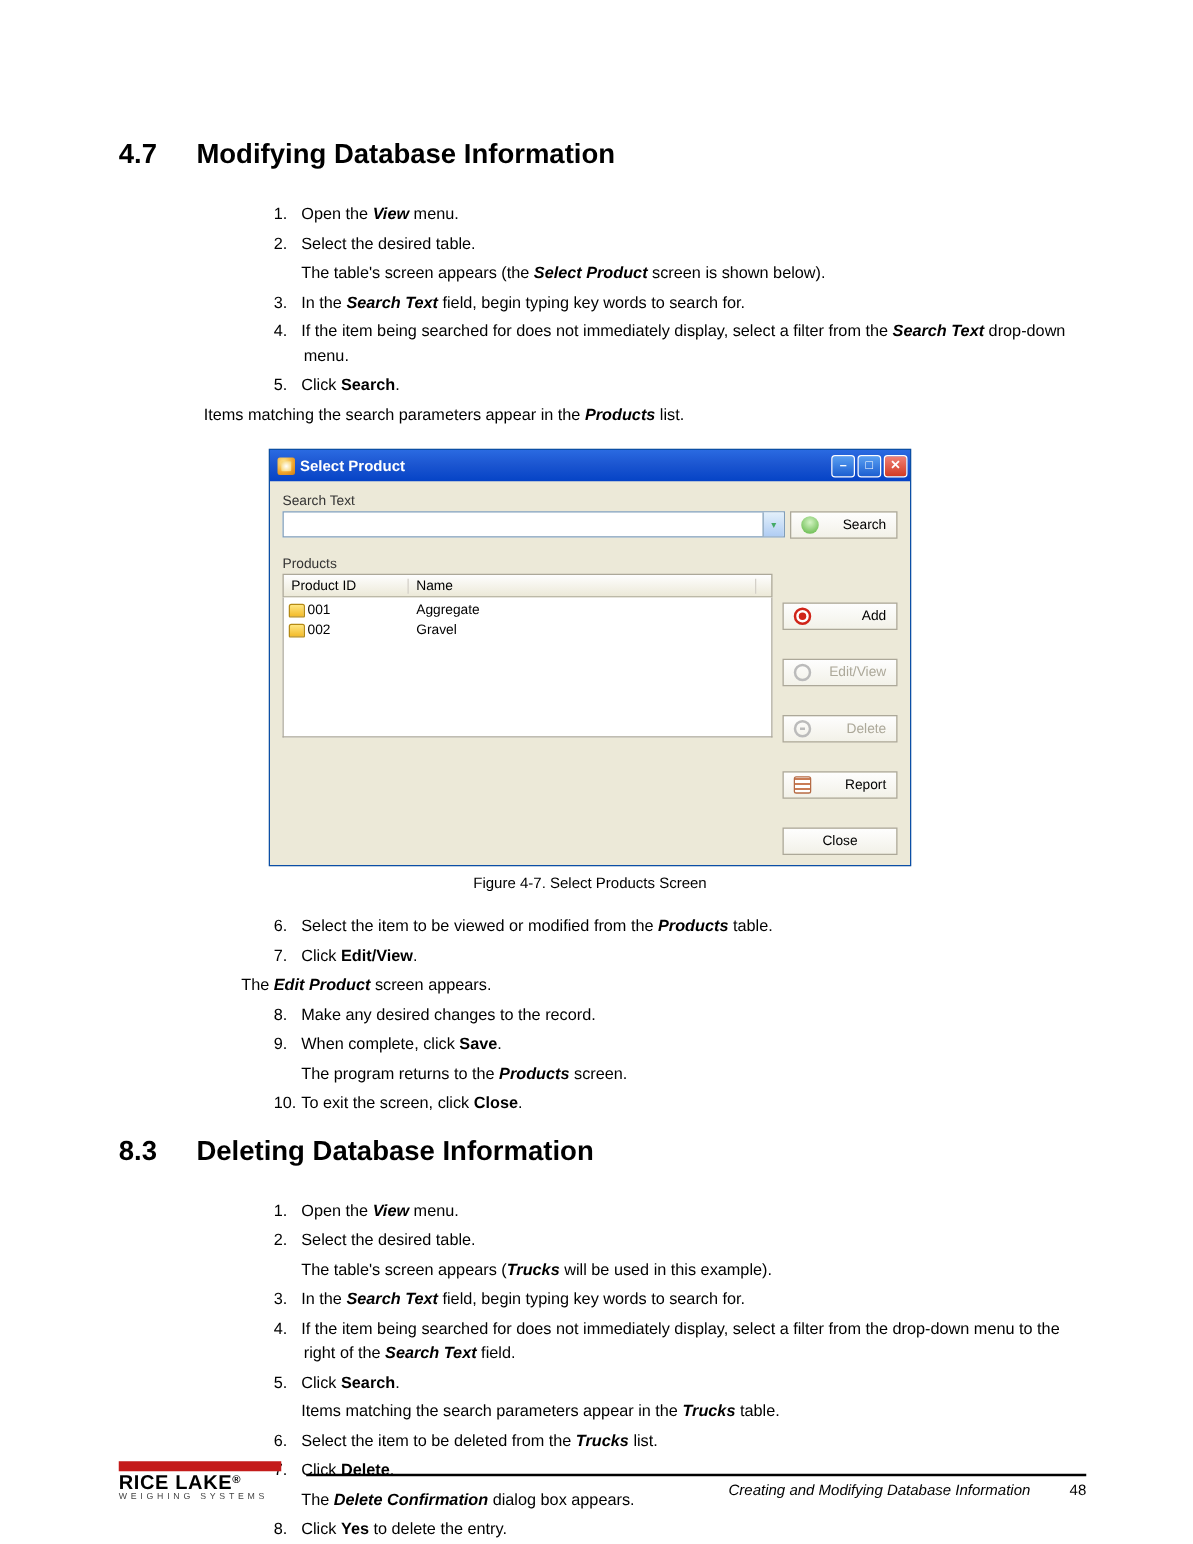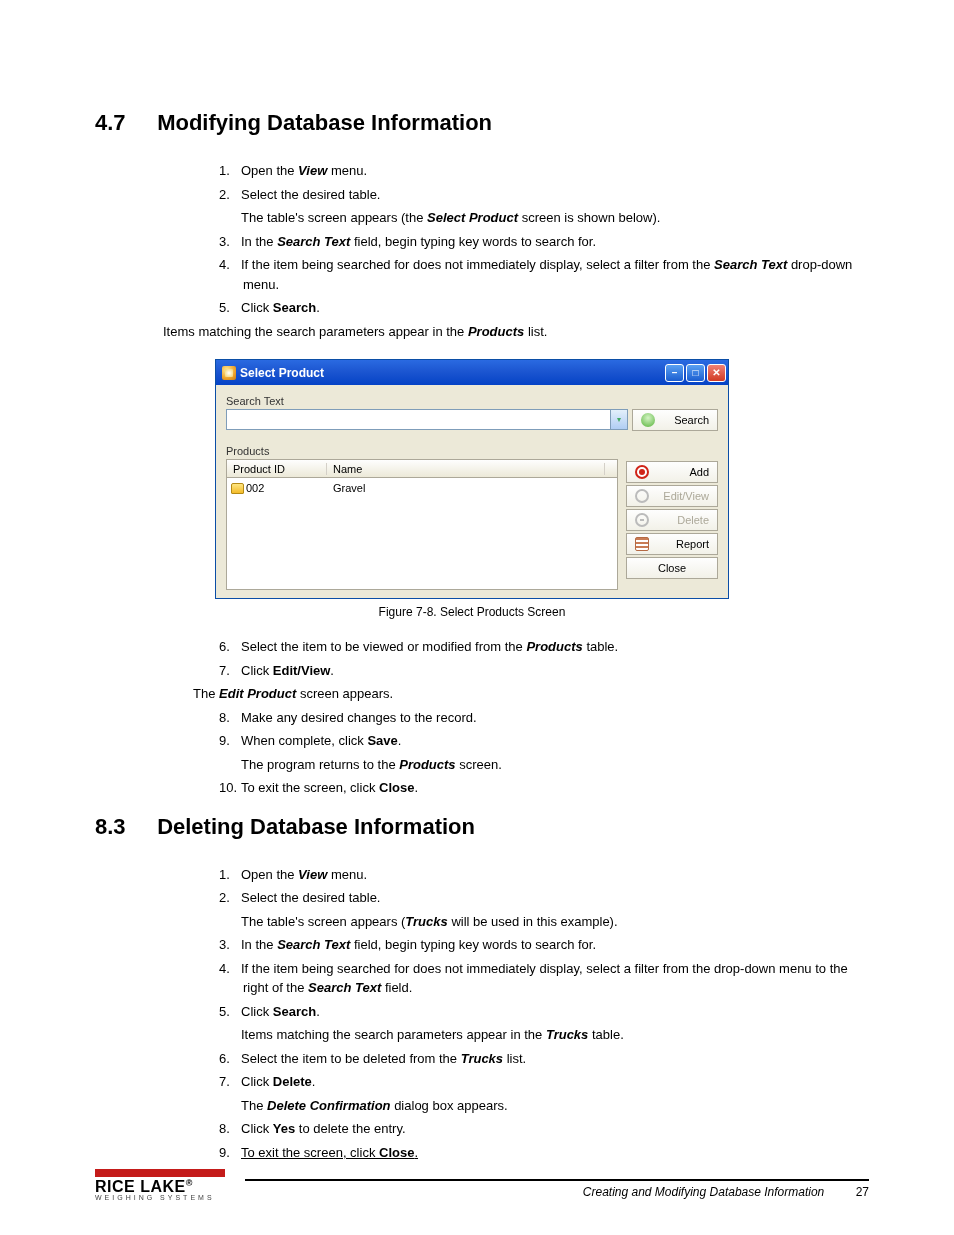--- a/index.html
+++ b/index.html
@@ -62,21 +62,21 @@
     content: ""; position:absolute; width:6px; height:6px; border-radius:3px; background:#d02418;
   }
   .btn.ev { color:#aca899; }
   .btn.ev .ic { border:2px solid #bbb; }
   .btn.del { color:#aca899; }
   .btn.del .ic { border:2px solid #bbb; position:relative;}
   .btn.del .ic::after{ content:""; position:absolute; left:3px; right:3px; top:50%; height:2px; background:#bbb; transform:translateY(-50%);}
   .btn.rep .ic { border-radius:2px; background:
       repeating-linear-gradient(to bottom, #c97c55 0 2px, #fff 2px 4px); border:1px solid #b56a44;}
   .btn.close2 { justify-content:center; min-width:86px; }
-  .side { width:92px; display:flex; flex-direction:column; gap:2px; margin-left:8px;}
+  .side { width:92px; display:flex; flex-direction:column; gap:23px; margin-left:8px;}
   .mid { display:flex; margin-top:10px;}
   .listarea { flex:1; }
   .listhead { display:flex; border:1px solid #aca899; background:linear-gradient(to bottom,#fefefe,#ece9d8);
               height:19px; align-items:center;}
   .listhead .c1 { width:100px; padding-left:6px; border-right:1px solid #d4d0c8; font-size:11px;}
   .listhead .c2 { flex:1; padding-left:6px; font-size:11px; border-right:1px solid #d4d0c8;}
   .listhead .c3 { width:12px;}
   .listbody { border:1px solid #aca899; border-top:none; background:#fff; height:112px; padding-top:2px;}
   .lrow { display:flex; height:16px; align-items:center; font-size:11px;}
   .lrow .c1 { width:100px; padding-left:4px; display:flex; align-items:center; gap:2px;}
@@ -146,20 +146,27 @@
           <span class="lbl" style="margin-top:4px">Products</span>
           <div class="listhead">
             <div class="c1">Product ID</div>
             <div class="c2">Name</div>
             <div class="c3"></div>
           </div>
           <div class="listbody" id="listbody">
               <div class="lrow">
                 <div class="c1">
                   <span class="folder"></span>
+                  <span>001</span>
+                </div>
+                <div class="c2">Aggregate</div>
+              </div>
+              <div class="lrow">
+                <div class="c1">
+                  <span class="folder"></span>
                   <span>002</span>
                 </div>
                 <div class="c2">Gravel</div>
               </div>
             </div>
         </div>
         <div class="side">
           <div style="height:18px"></div>
           <div class="btn add">
             <span class="ic"></span>
@@ -177,21 +184,21 @@
             <span class="ic"></span>
             <span>Report</span>
           </div>
           <div class="btn close2">
             <span>Close</span>
           </div>
         </div>
       </div>
     </div>
   </div>
-  <div class="caption" style="width:514px">Figure 7-8. Select Products Screen</div>
+  <div class="caption" style="width:514px">Figure 4-7. Select Products Screen</div>
 </div>
 
 <div id="steps47b">
     <div class="note" style="text-indent: -24px; padding-left: 24px; margin-left: 124px;"><span style="display: inline-block; width: 22px; text-indent: 0px;">6. </span>Select the item to be viewed or modified from the <span class="italic">Products</span> table.</div>
     <div class="note" style="text-indent: -24px; padding-left: 24px; margin-left: 124px;"><span style="display: inline-block; width: 22px; text-indent: 0px;">7. </span>Click <span class="bold">Edit/View</span>.</div>
     <div class="note" style="margin-left: 98px;">The <span class="italic">Edit Product</span> screen appears.</div>
     <div class="note" style="text-indent: -24px; padding-left: 24px; margin-left: 124px;"><span style="display: inline-block; width: 22px; text-indent: 0px;">8. </span>Make any desired changes to the record.</div>
     <div class="note" style="text-indent: -24px; padding-left: 24px; margin-left: 124px;"><span style="display: inline-block; width: 22px; text-indent: 0px;">9. </span>When complete, click <span class="bold">Save</span>.</div>
     <div class="note" style="margin-left: 146px;">The program returns to the <span class="italic">Products</span> screen.</div>
     <div class="note" style="text-indent: -24px; padding-left: 24px; margin-left: 124px;"><span style="display: inline-block; width: 22px; text-indent: 0px;">10. </span>To exit the screen, click <span class="bold">Close</span>.</div>
@@ -219,15 +226,15 @@
 
 <div class="footer">
   <div class="flogo">
     <div class="redbar"></div>
     <div class="wmark"><span>RICE LAKE</span><span class="reg">®</span></div>
     <div class="wsub">WEIGHING SYSTEMS</div>
   </div>
   <div class="fline"></div>
   <div class="fpage">
     <span class="ft">Creating and Modifying Database Information</span>
-    <span class="pn">27</span>
+    <span class="pn">48</span>
   </div>
 </div>
 
 </body></html>

